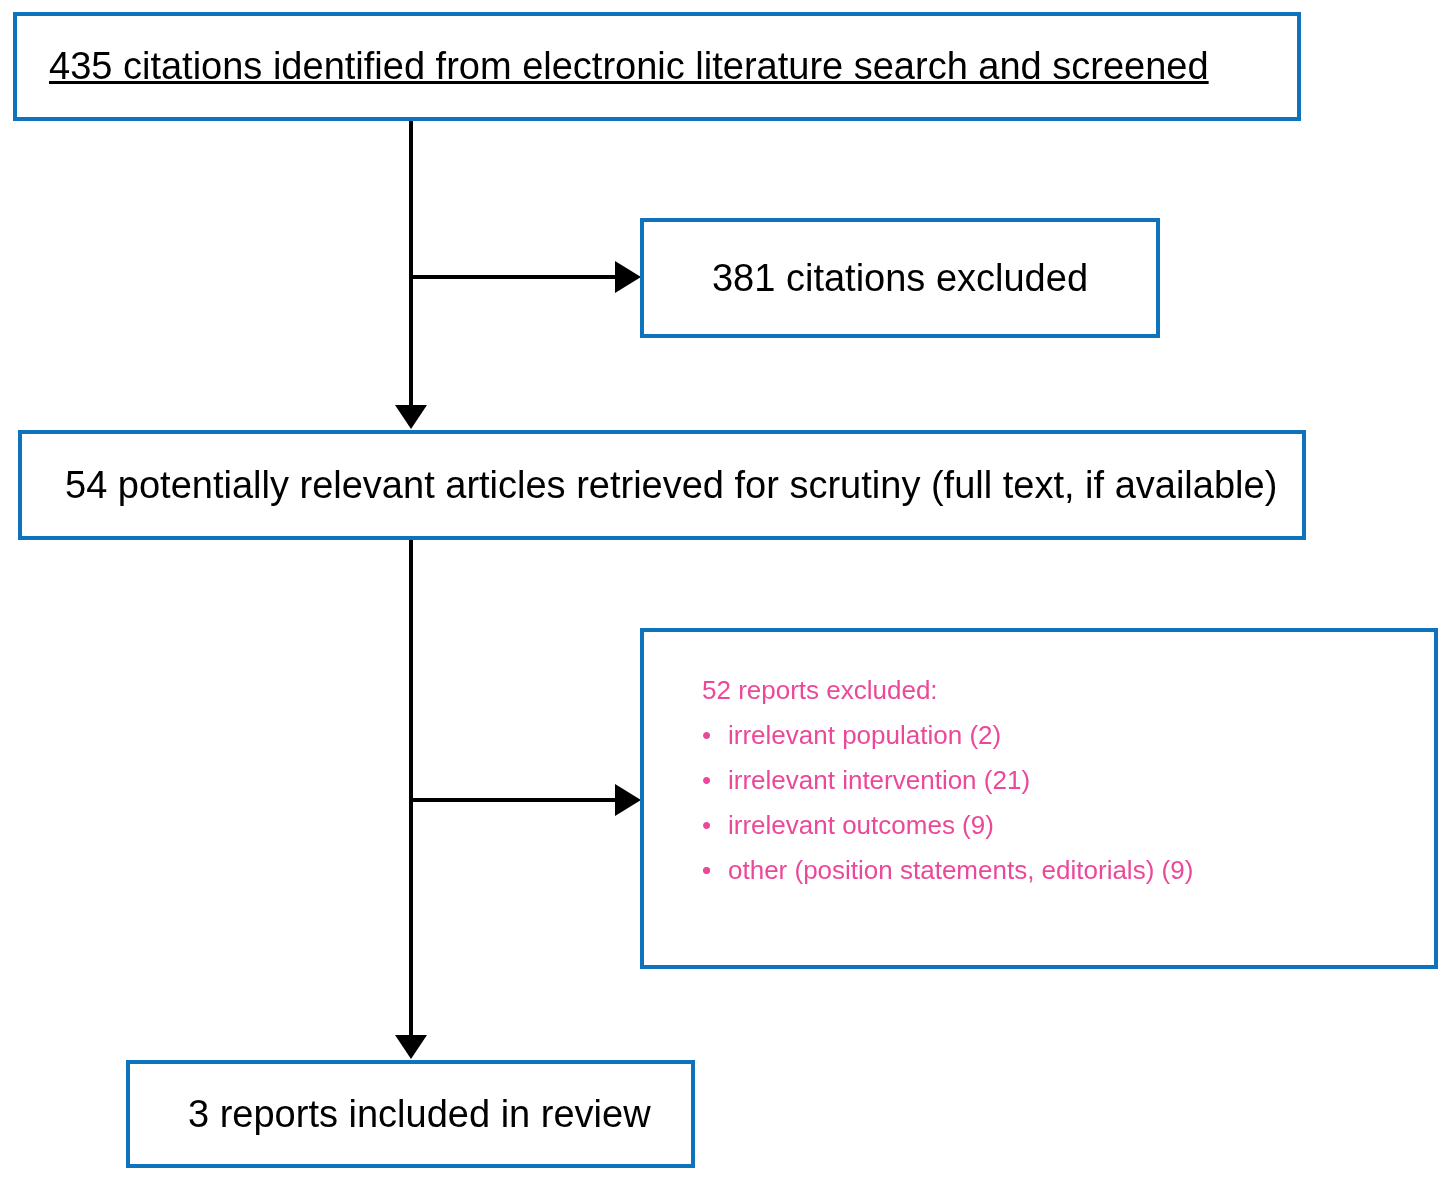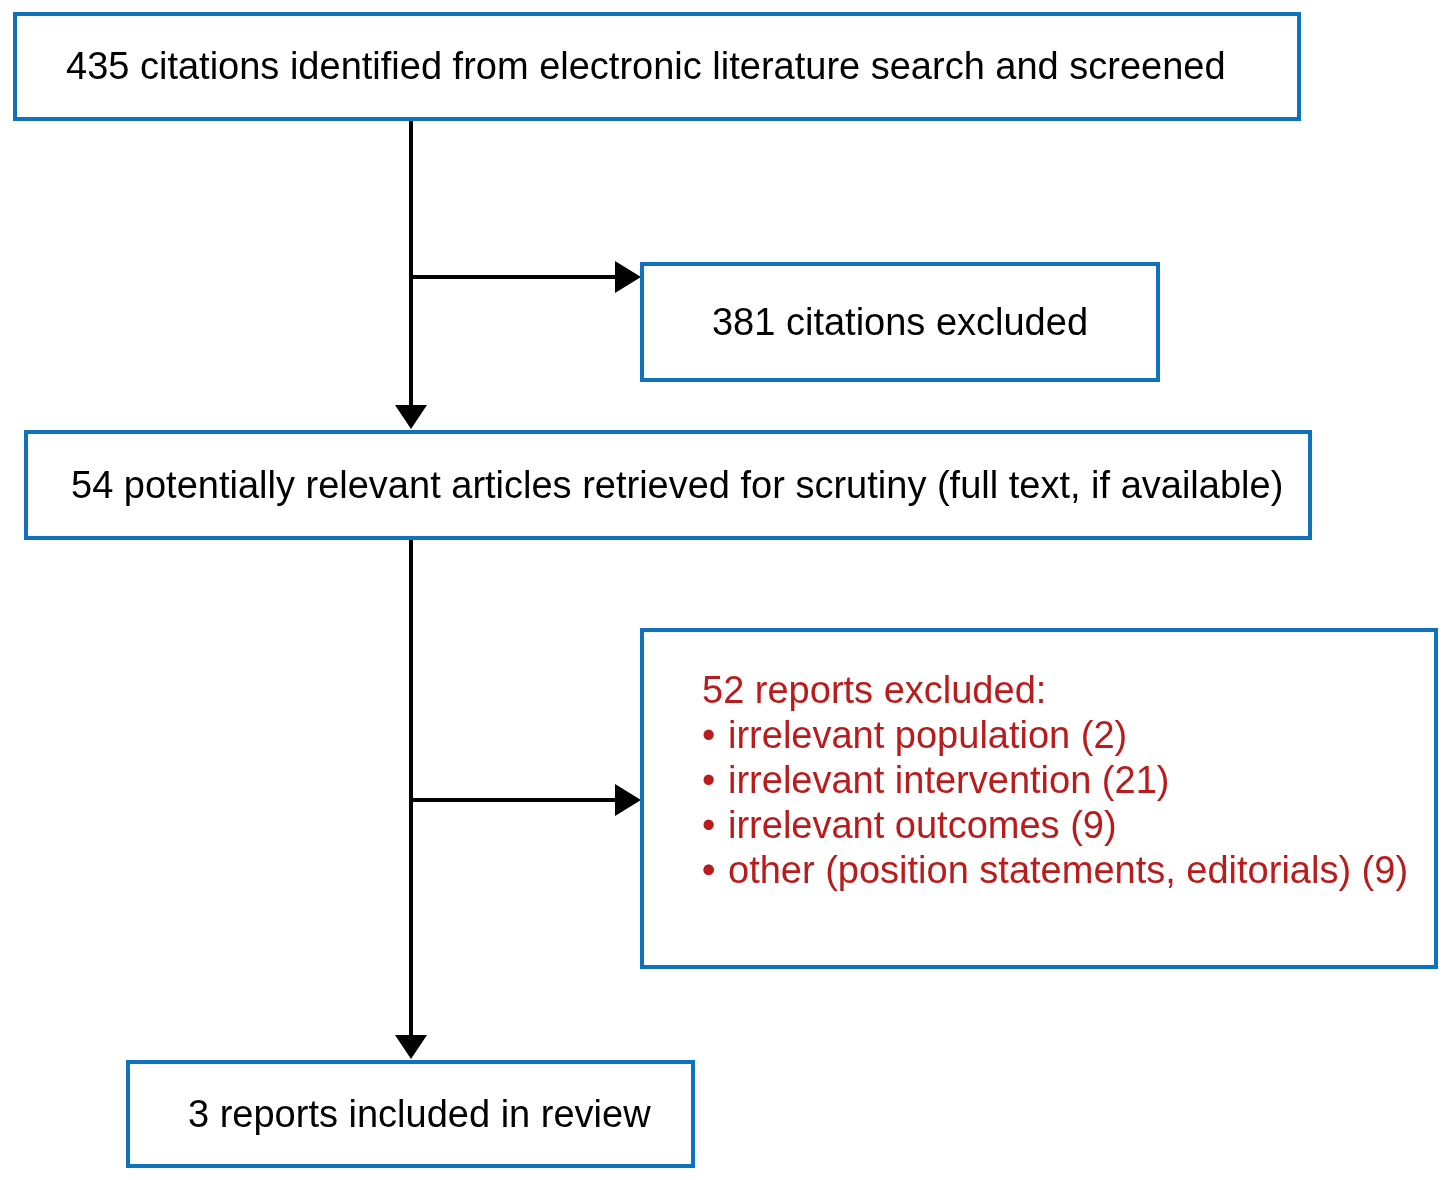--- a/index.html
+++ b/index.html
@@ -29,45 +29,44 @@
     font-size: 38px;
     line-height: 1.18;
     color: #000000;
     white-space: nowrap;
   }
   
   #box-identified {
     left: 13px;  top: 12px;
     width: 1288px; height: 109px;
   }
-  #box-identified .box-text { padding-left: 49px; }
+  #box-identified .box-text { padding-left: 32px; text-decoration: underline; }
 
   #box-citations-excluded {
     left: 640px; top: 218px;
     width: 520px; height: 120px;
     justify-content: center;
-    margin-top: 44px;
   }
 
   #box-retrieved {
-    left: 24px;  top: 430px;
+    left: 18px;  top: 430px;
     width: 1288px; height: 110px; align-items: center;
   }
   #box-retrieved .box-text { padding-left: 43px; }
 
   #box-reports-excluded {
     left: 640px; top: 628px;
     width: 798px; height: 341px;
     align-items: flex-start;
   }
   .excluded-body {
     padding-left: 58px;
     padding-top: 36px;
-    font-size: 38px;
-    color: #b91c1c;
+    font-size: 26px;
+    color: #ec4899;
     line-height: 45px;
   }
   .excluded-heading {
     white-space: nowrap;
   }
   .excluded-list {
     list-style: none;
     margin: 0;
     padding: 0;
   }

